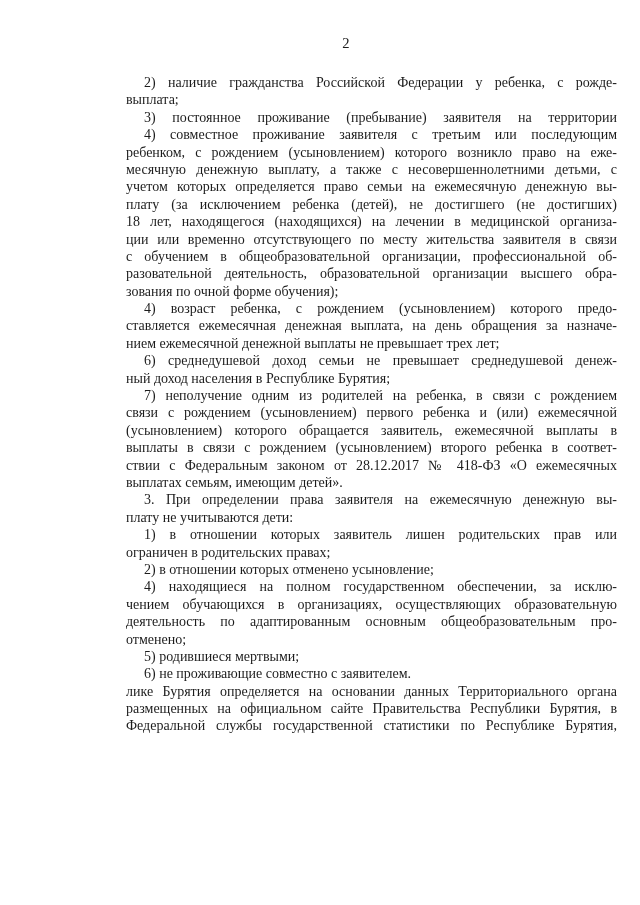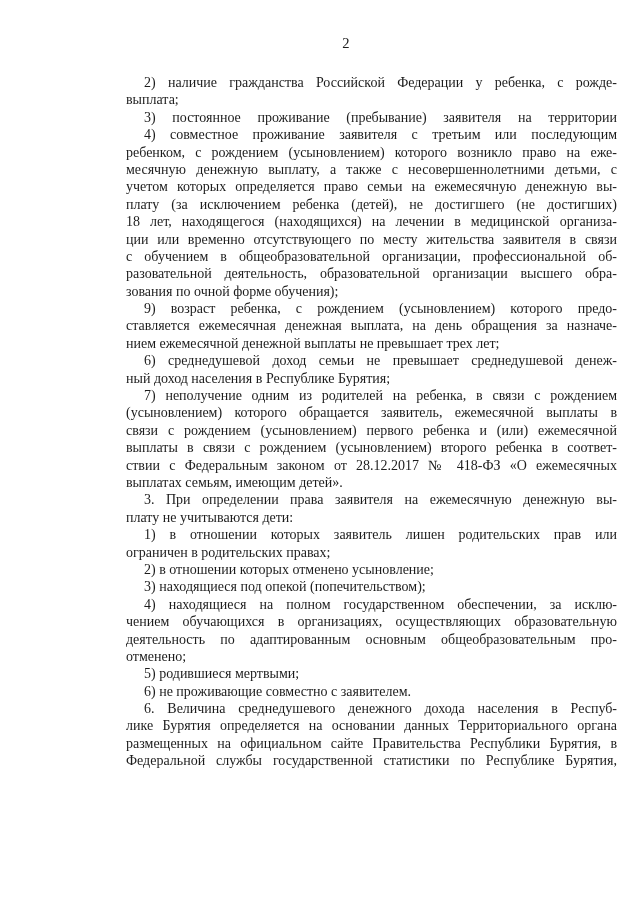--- a/index.html
+++ b/index.html
@@ -60,41 +60,39 @@
       <div class="text-line para-first">4) совместное проживание заявителя с третьим или последующим</div>
       <div class="text-line">ребенком, с рождением (усыновлением) которого возникло право на еже-</div>
       <div class="text-line">месячную денежную выплату, а также с несовершеннолетними детьми, с</div>
       <div class="text-line">учетом которых определяется право семьи на ежемесячную денежную вы-</div>
       <div class="text-line">плату (за исключением ребенка (детей), не достигшего (не достигших)</div>
       <div class="text-line">18 лет, находящегося (находящихся) на лечении в медицинской организа-</div>
       <div class="text-line">ции или временно отсутствующего по месту жительства заявителя в связи</div>
       <div class="text-line">с обучением в общеобразовательной организации, профессиональной об-</div>
       <div class="text-line">разовательной деятельность, образовательной организации высшего обра-</div>
       <div class="text-line para-last">зования по очной форме обучения);</div>
-      <div class="text-line para-first">9) возраст ребенка, с рождением (усыновлением) которого предо-</div>
+      <div class="text-line para-first">4) возраст ребенка, с рождением (усыновлением) которого предо-</div>
       <div class="text-line">ставляется ежемесячная денежная выплата, на день обращения за назначе-</div>
       <div class="text-line para-last">нием ежемесячной денежной выплаты не превышает трех лет;</div>
       <div class="text-line para-first">6) среднедушевой доход семьи не превышает среднедушевой денеж-</div>
       <div class="text-line para-last">ный доход населения в Республике Бурятия;</div>
       <div class="text-line para-first">7) неполучение одним из родителей на ребенка, в связи с рождением</div>
+      <div class="text-line">связи с рождением (усыновлением) первого ребенка и (или) ежемесячной</div>
       <div class="text-line">(усыновлением) которого обращается заявитель, ежемесячной выплаты в</div>
-      <div class="text-line">связи с рождением (усыновлением) первого ребенка и (или) ежемесячной</div>
       <div class="text-line">выплаты в связи с рождением (усыновлением) второго ребенка в соответ-</div>
       <div class="text-line">ствии с Федеральным законом от 28.12.2017 № 418-ФЗ «О ежемесячных</div>
       <div class="text-line para-last">выплатах семьям, имеющим детей».</div>
       <div class="text-line para-first">3. При определении права заявителя на ежемесячную денежную вы-</div>
       <div class="text-line para-last">плату не учитываются дети:</div>
       <div class="text-line para-first">1) в отношении которых заявитель лишен родительских прав или</div>
       <div class="text-line para-last">ограничен в родительских правах;</div>
       <div class="text-line para-first para-last">2) в отношении которых отменено усыновление;</div>
-      <div class="text-line para-first para-last">3) находящиеся под опекой (попечительством);</div>
       <div class="text-line para-first">4) находящиеся на полном государственном обеспечении, за исклю-</div>
       <div class="text-line">чением обучающихся в организациях, осуществляющих образовательную</div>
       <div class="text-line">деятельность по адаптированным основным общеобразовательным про-</div>
       <div class="text-line para-last">отменено;</div>
       <div class="text-line para-first para-last">5) родившиеся мертвыми;</div>
       <div class="text-line para-first para-last">6) не проживающие совместно с заявителем.</div>
-      <div class="text-line para-first">6. Величина среднедушевого денежного дохода населения в Респуб-</div>
       <div class="text-line">лике Бурятия определяется на основании данных Территориального органа</div>
       <div class="text-line">размещенных на официальном сайте Правительства Республики Бурятия, в</div>
       <div class="text-line">Федеральной службы государственной статистики по Республике Бурятия,</div>
     </div>
 </div>
 
 </body></html>

